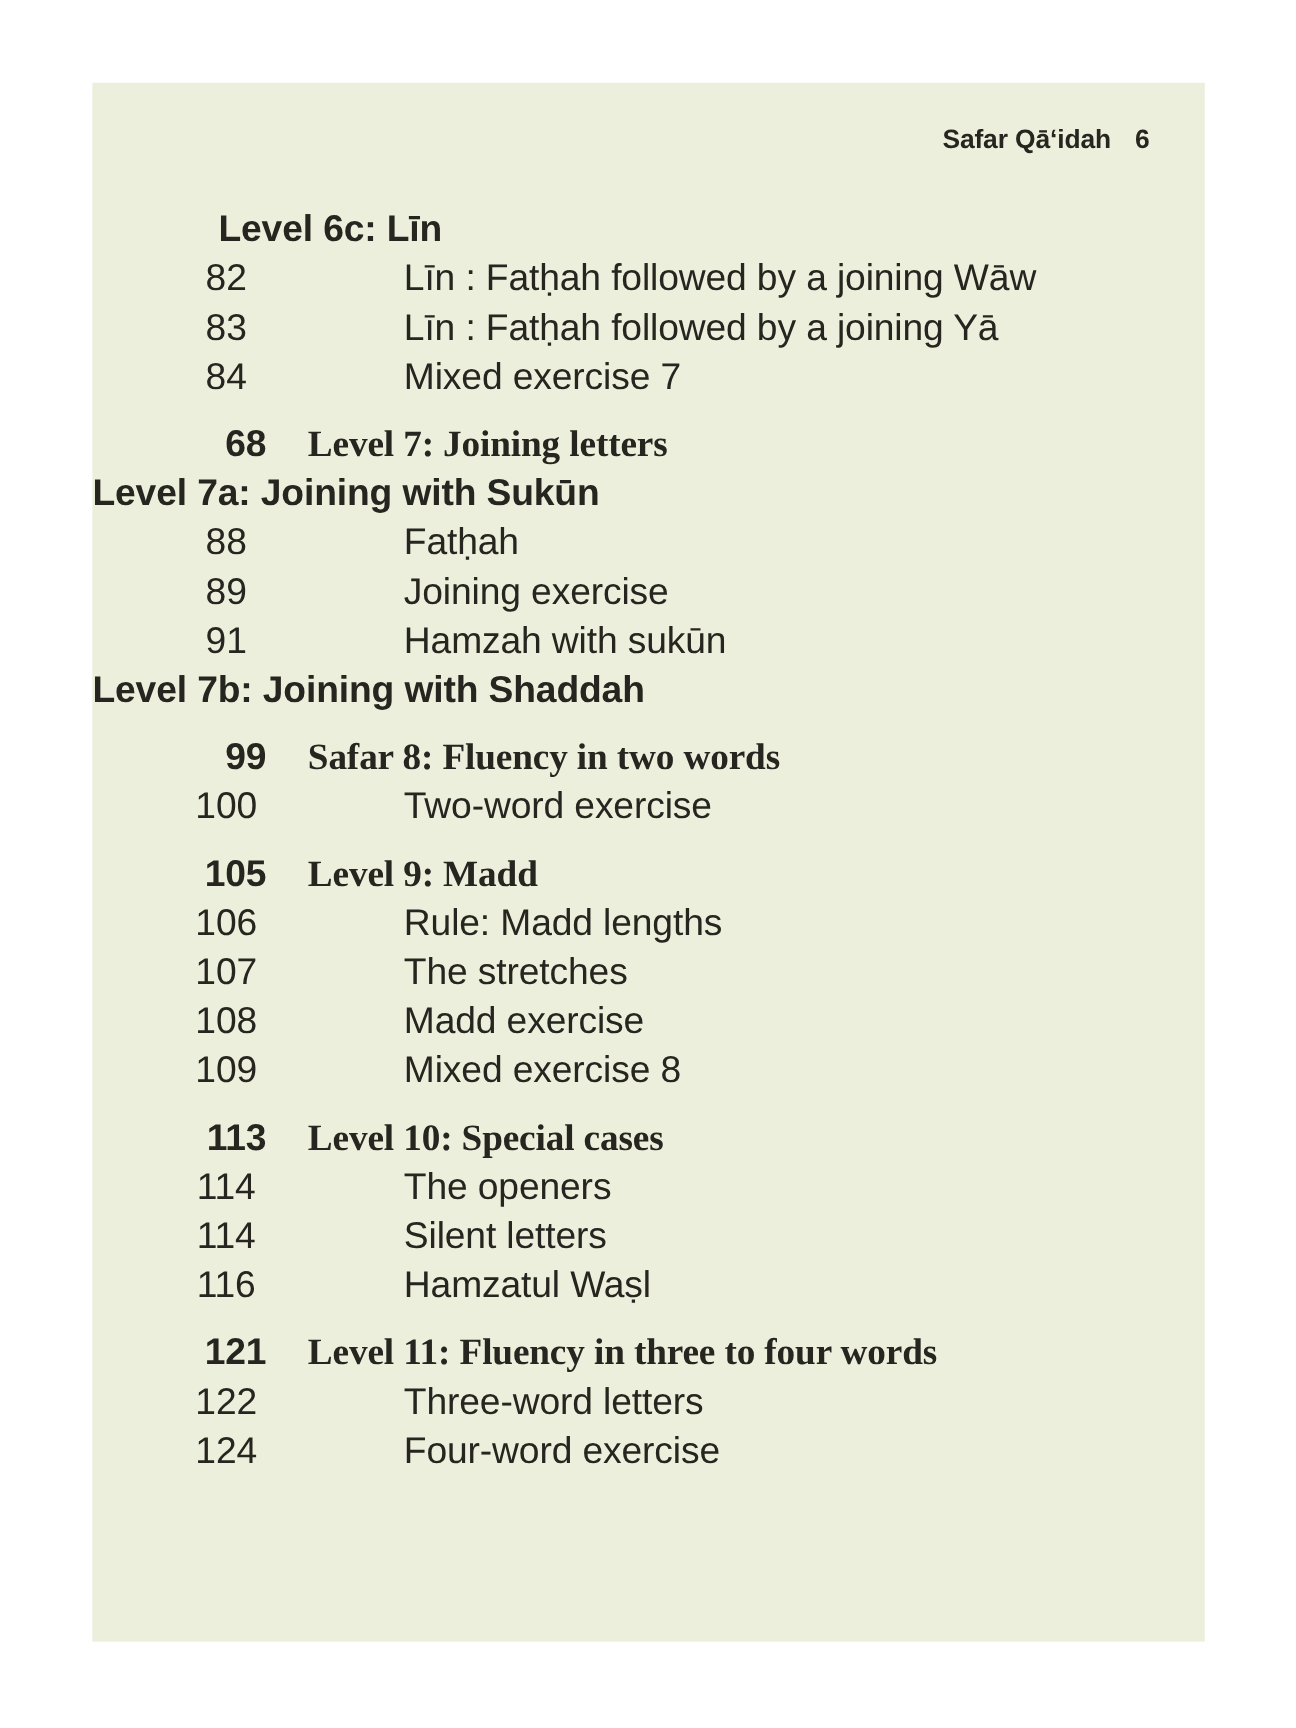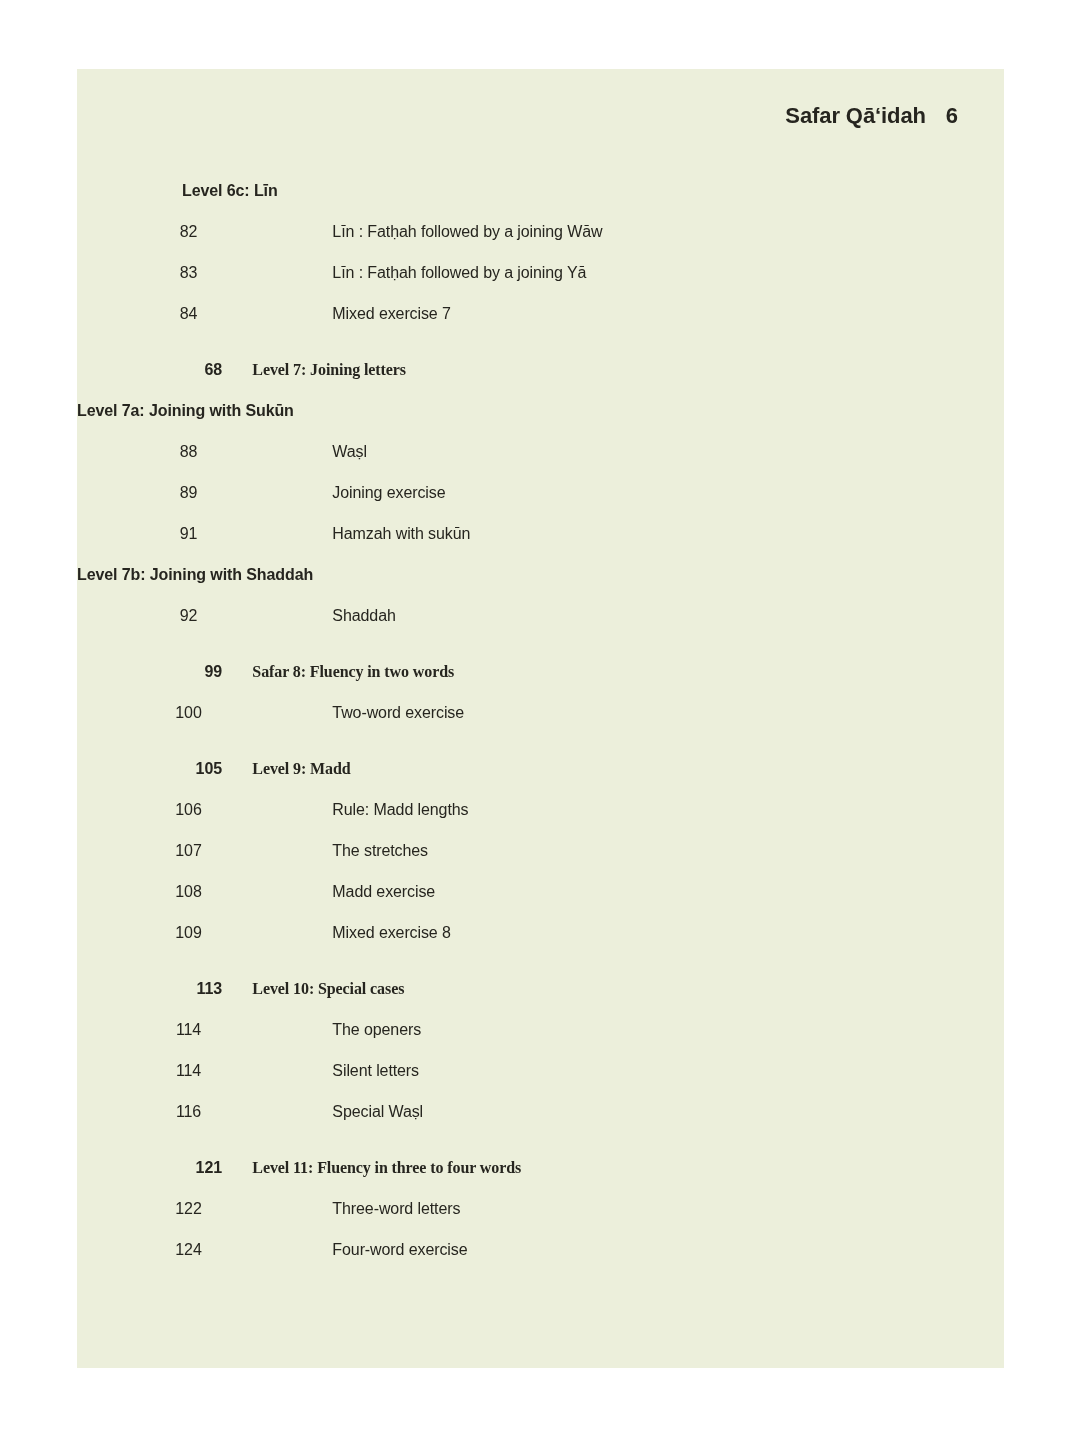--- a/index.html
+++ b/index.html
@@ -39,21 +39,21 @@
 
   .toc {
     position: absolute;
     top: 101px;
     left: 0;
     right: 0;
   }
   .row {
     height: 41px;
     line-height: 41px;
-    font-size: 16px;
+    font-size: 31px;
     letter-spacing: -0.1px;
     white-space: nowrap;
   }
   .row.gap { margin-top: 15px; }
 
   .sec-num {
     display: inline-block;
     width: 145px;
     text-align: right;
     font-weight: 700;
@@ -113,41 +113,37 @@
         <span class="sec-num">68</span>
         <span class="sec-label">Level 7: Joining letters</span>
       </div>
 
       <div class="row subheading">
         <span>Level 7a: Joining with Sukūn</span>
       </div>
 
       <div class="row entry">
         <span class="entry-num">88</span>
-        <span class="entry-label">Waṣl</span>
+        <span class="entry-label">Fatḥah</span>
       </div>
 
       <div class="row entry">
         <span class="entry-num">89</span>
         <span class="entry-label">Joining exercise</span>
       </div>
 
       <div class="row entry">
         <span class="entry-num">91</span>
         <span class="entry-label">Hamzah with sukūn</span>
       </div>
 
       <div class="row subheading">
         <span>Level 7b: Joining with Shaddah</span>
       </div>
 
-      <div class="row entry">
-        <span class="entry-num">92</span>
-        <span class="entry-label">Shaddah</span>
-      </div>
 
       <div class="row section gap">
         <span class="sec-num">99</span>
         <span class="sec-label">Safar 8: Fluency in two words</span>
       </div>
 
       <div class="row entry">
         <span class="entry-num">100</span>
         <span class="entry-label">Two-word exercise</span>
       </div>
@@ -187,21 +183,21 @@
         <span class="entry-label">The openers</span>
       </div>
 
       <div class="row entry">
         <span class="entry-num">114</span>
         <span class="entry-label">Silent letters</span>
       </div>
 
       <div class="row entry">
         <span class="entry-num">116</span>
-        <span class="entry-label">Special Waṣl</span>
+        <span class="entry-label">Hamzatul Waṣl</span>
       </div>
 
       <div class="row section gap">
         <span class="sec-num">121</span>
         <span class="sec-label">Level 11: Fluency in three to four words</span>
       </div>
 
       <div class="row entry">
         <span class="entry-num">122</span>
         <span class="entry-label">Three-word letters</span>

